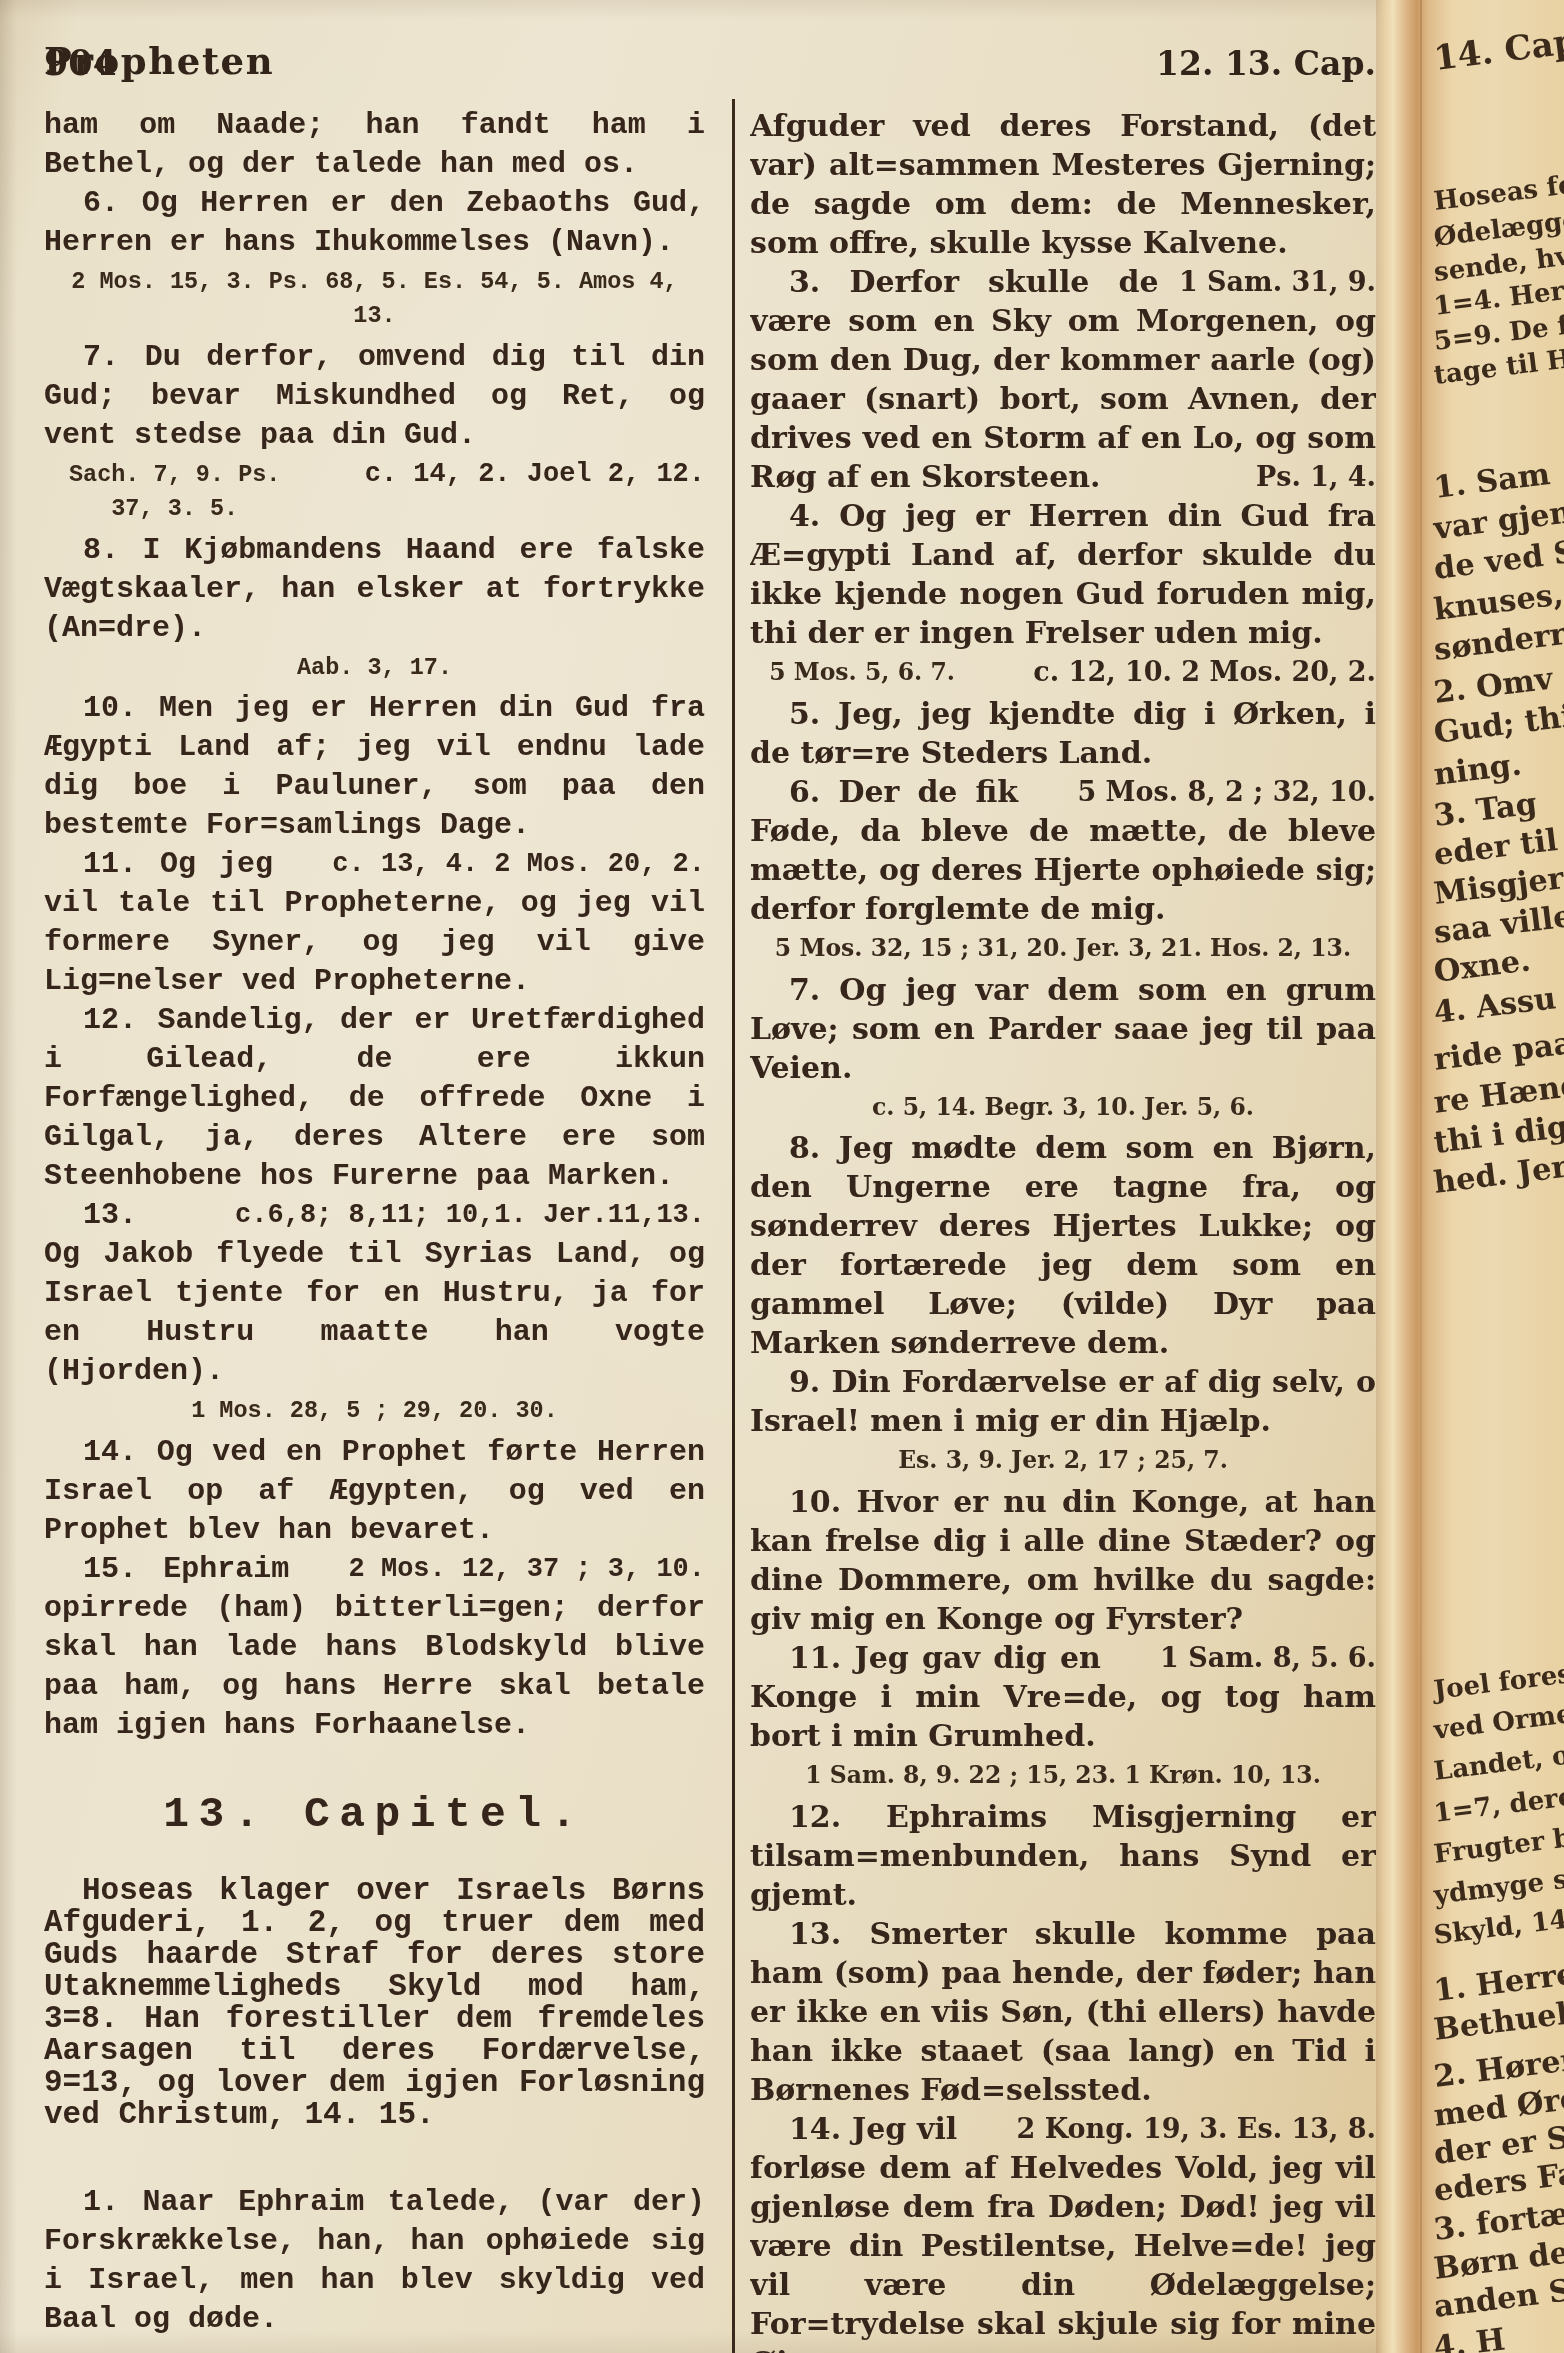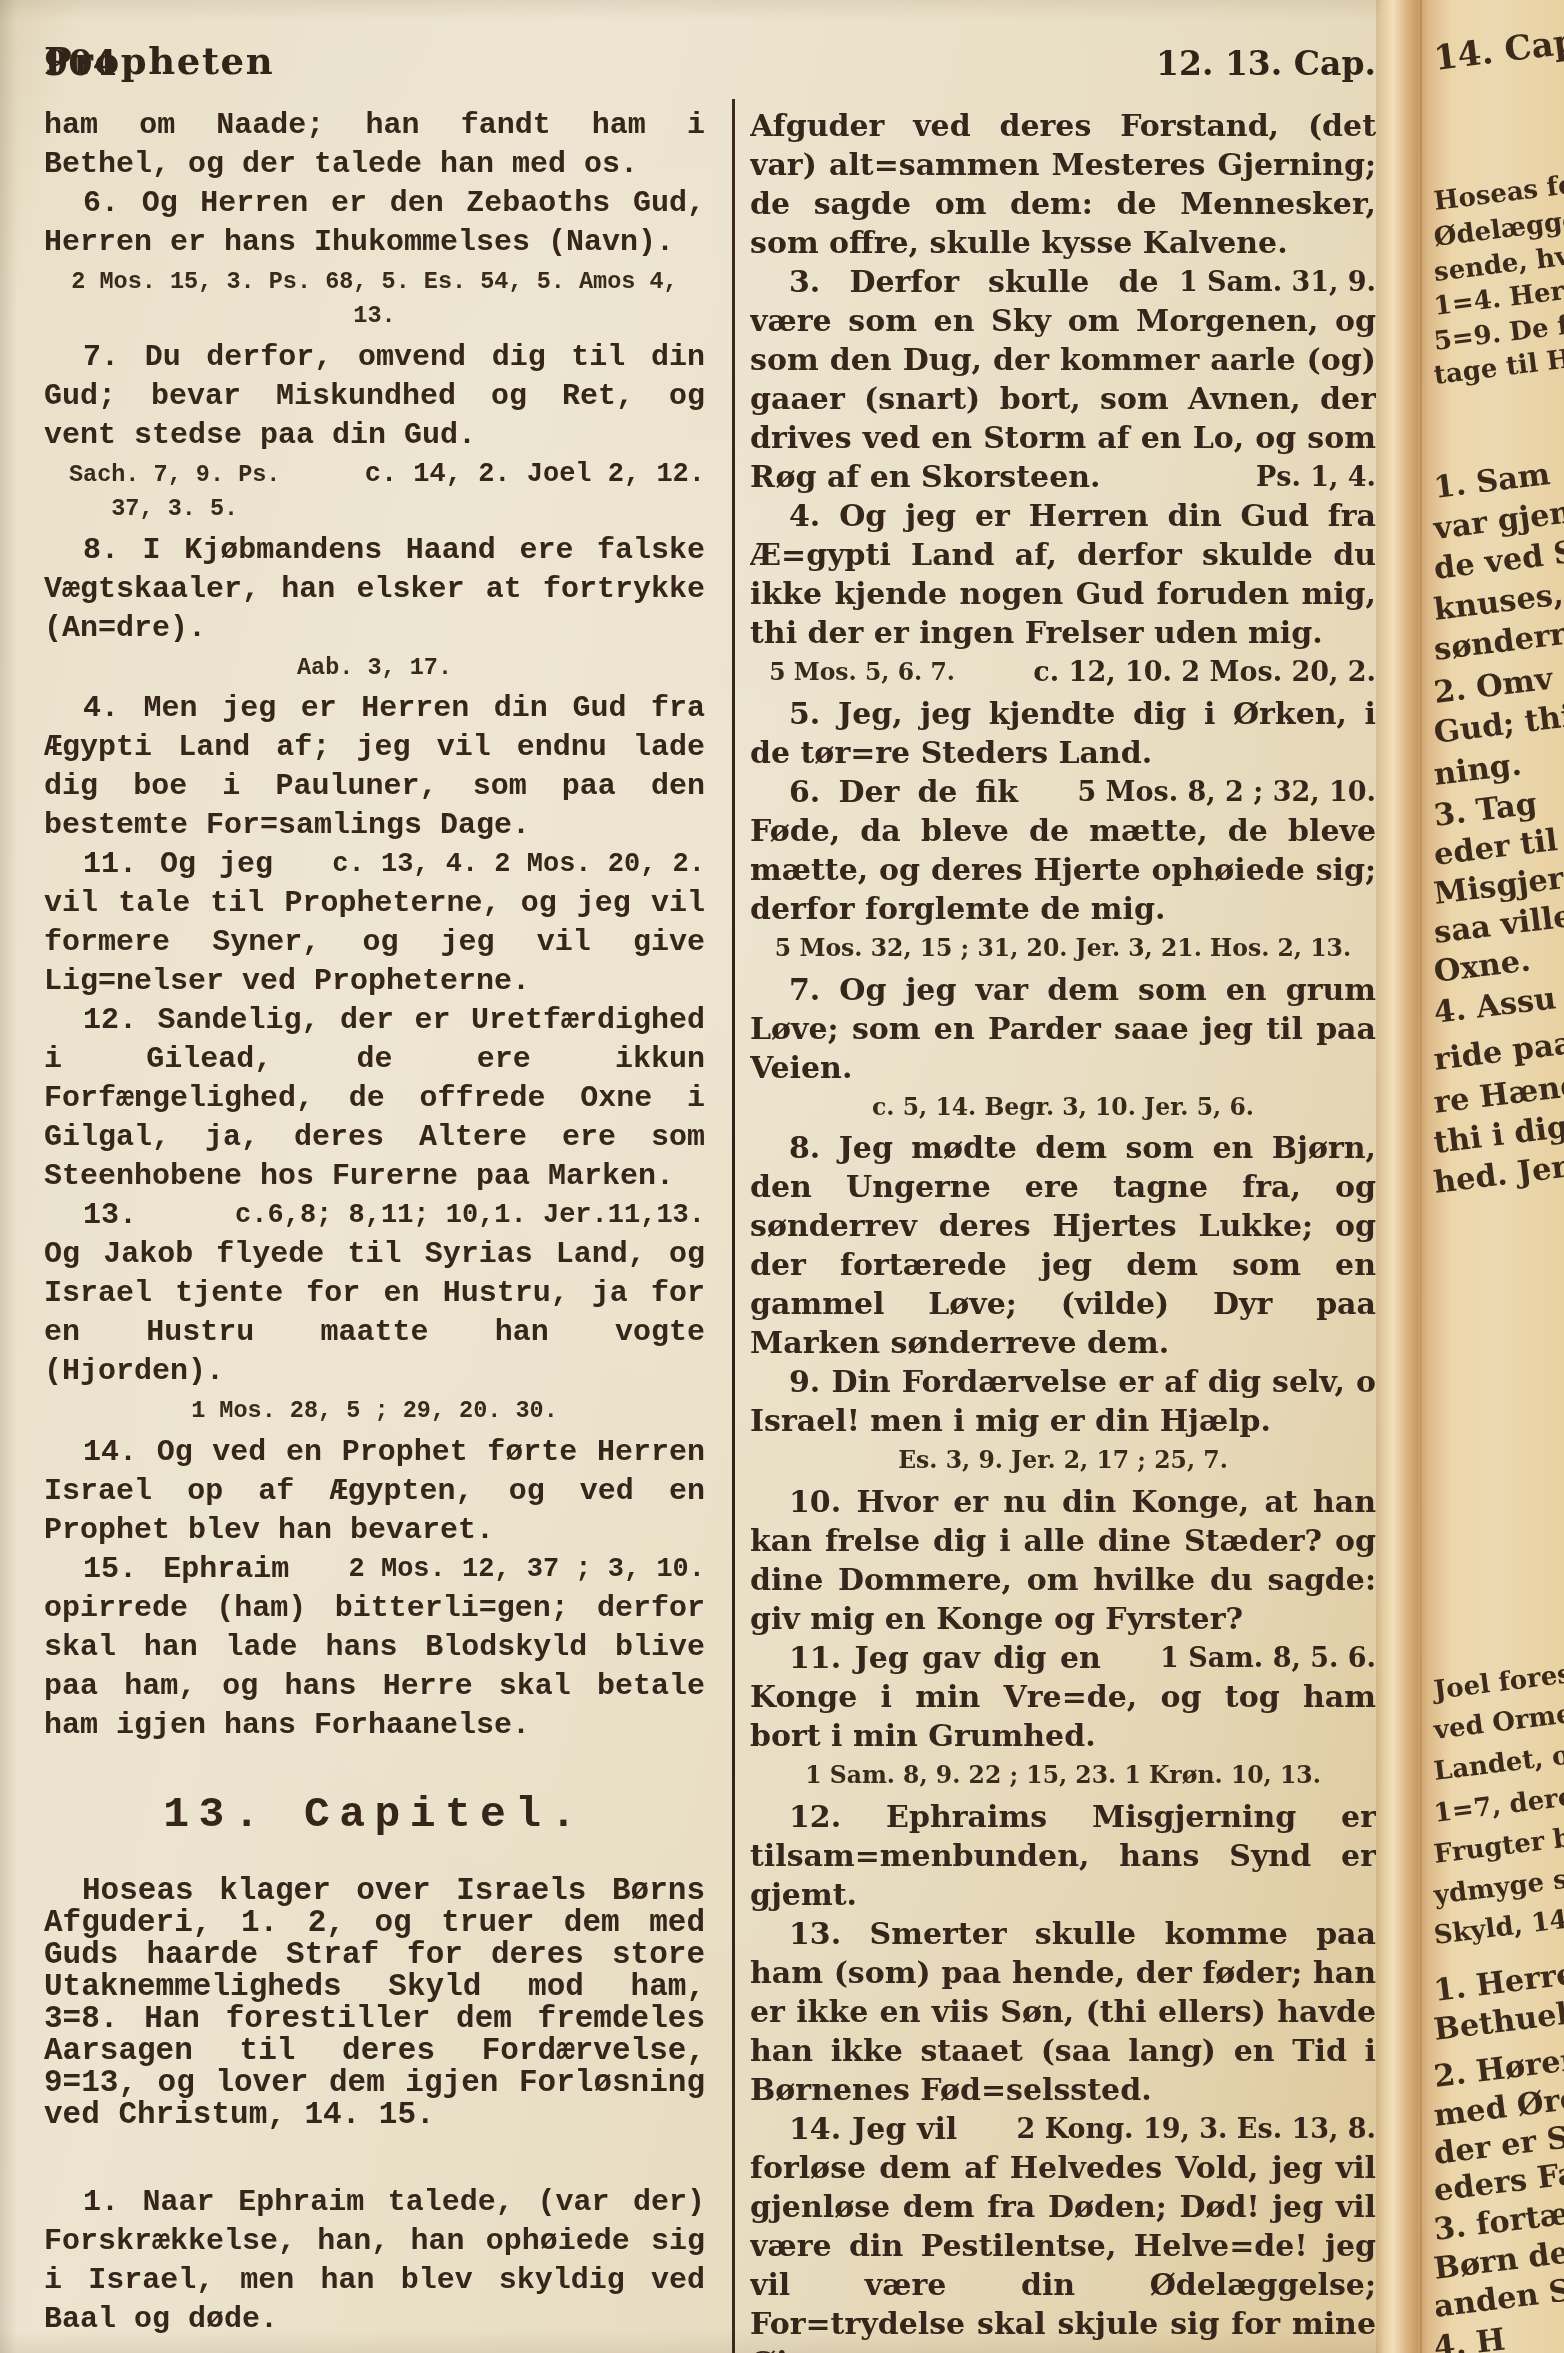--- a/index.html
+++ b/index.html
@@ -62,21 +62,21 @@
   </div>
 
   <div class="col left" id="col-left">
       <p class="cont">ham om Naade; han fandt ham i Bethel, og der talede han med os.</p>
       <p class="verse">6. Og Herren er den Zebaoths Gud, Herren er hans Ihukommelses (Navn).</p>
       <p class="ref">2 Mos. 15, 3.   Ps. 68, 5.   Es. 54, 5.   Amos 4, 13.</p>
       <p class="verse"><span>7. Du derfor, omvend dig til din Gud; bevar Miskundhed og Ret, og vent stedse paa din Gud.</span> <span class="inref">c. 14, 2.  Joel 2, 12.</span></p>
       <p class="ref">Sach. 7, 9.   Ps. 37, 3. 5.</p>
       <p class="verse">8. I Kjøbmandens Haand ere falske Vægtskaaler, han elsker at fortrykke (An=dre).</p>
       <p class="ref">Aab. 3, 17.</p>
-      <p class="verse"><span>4. Men jeg er Herren din Gud fra Ægypti Land af; jeg vil endnu lade dig boe i Pauluner, som paa den bestemte For=samlings Dage.</span> <span class="inref">c. 13, 4.  2 Mos. 20, 2.</span></p>
+      <p class="verse"><span>10. Men jeg er Herren din Gud fra Ægypti Land af; jeg vil endnu lade dig boe i Pauluner, som paa den bestemte For=samlings Dage.</span> <span class="inref">c. 13, 4.  2 Mos. 20, 2.</span></p>
       <p class="verse">11. Og jeg vil tale til Propheterne, og jeg vil formere Syner, og jeg vil give Lig=nelser ved Propheterne.</p>
       <p class="verse"><span>12. Sandelig, der er Uretfærdighed i Gilead, de ere ikkun Forfængelighed, de offrede Oxne i Gilgal, ja, deres Altere ere som Steenhobene hos Furerne paa Marken.</span> <span class="inref">c.6,8; 8,11; 10,1. Jer.11,13.</span></p>
       <p class="verse">13. Og Jakob flyede til Syrias Land, og Israel tjente for en Hustru, ja for en Hustru maatte han vogte (Hjorden).</p>
       <p class="ref">1 Mos. 28, 5 ; 29, 20. 30.</p>
       <p class="verse"><span>14. Og ved en Prophet førte Herren Israel op af Ægypten, og ved en Prophet blev han bevaret.</span> <span class="inref">2 Mos. 12, 37 ; 3, 10.</span></p>
       <p class="verse">15. Ephraim opirrede (ham) bitterli=gen; derfor skal han lade hans Blodskyld blive paa ham, og hans Herre skal betale ham igjen hans Forhaanelse.</p>
       <p class="heading">13. Capitel.</p>
       <p class="summary">Hoseas klager over Israels Børns Afguderi, 1. 2, og truer dem med Guds haarde Straf for deres store Utaknemmeligheds Skyld mod ham, 3=8. Han forestiller dem fremdeles Aarsagen til deres Fordærvelse, 9=13, og lover dem igjen Forløsning ved Christum, 14. 15.</p>
       <p class="verse"><span>1. Naar Ephraim talede, (var der) Forskrækkelse, han, han ophøiede sig i Israel, men han blev skyldig ved Baal og døde.</span> </p>
     </div>

